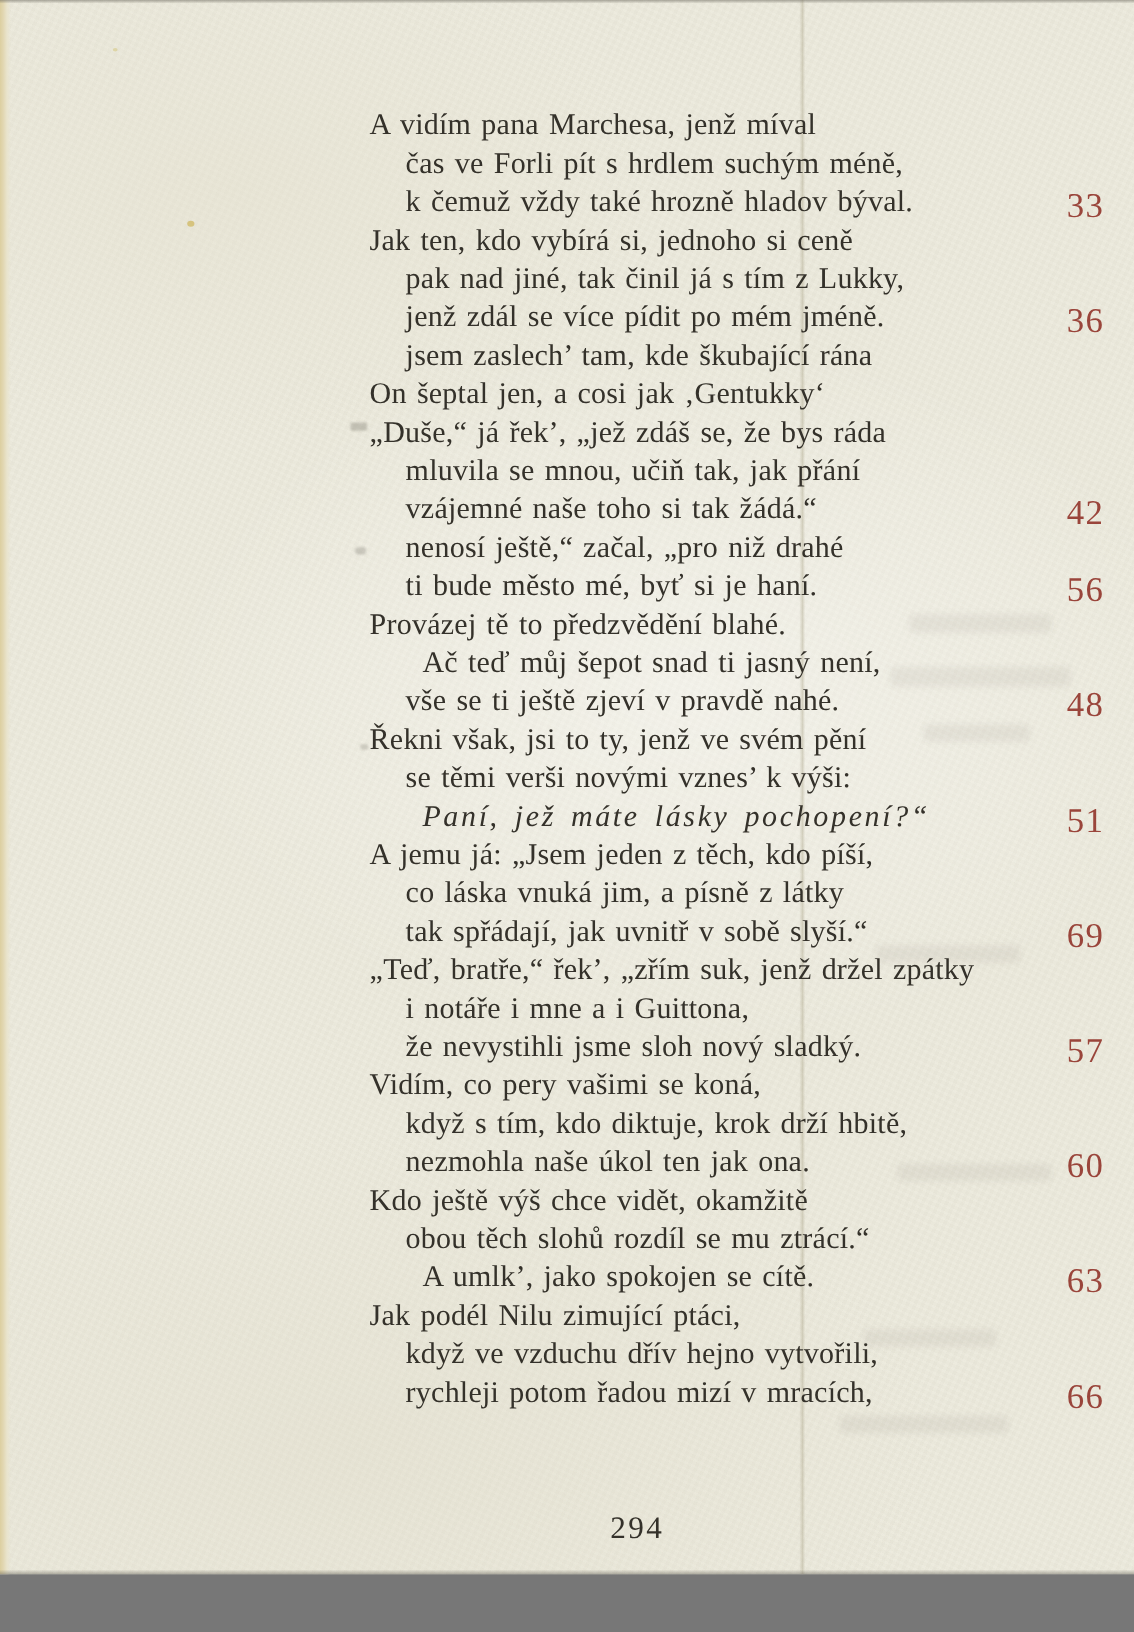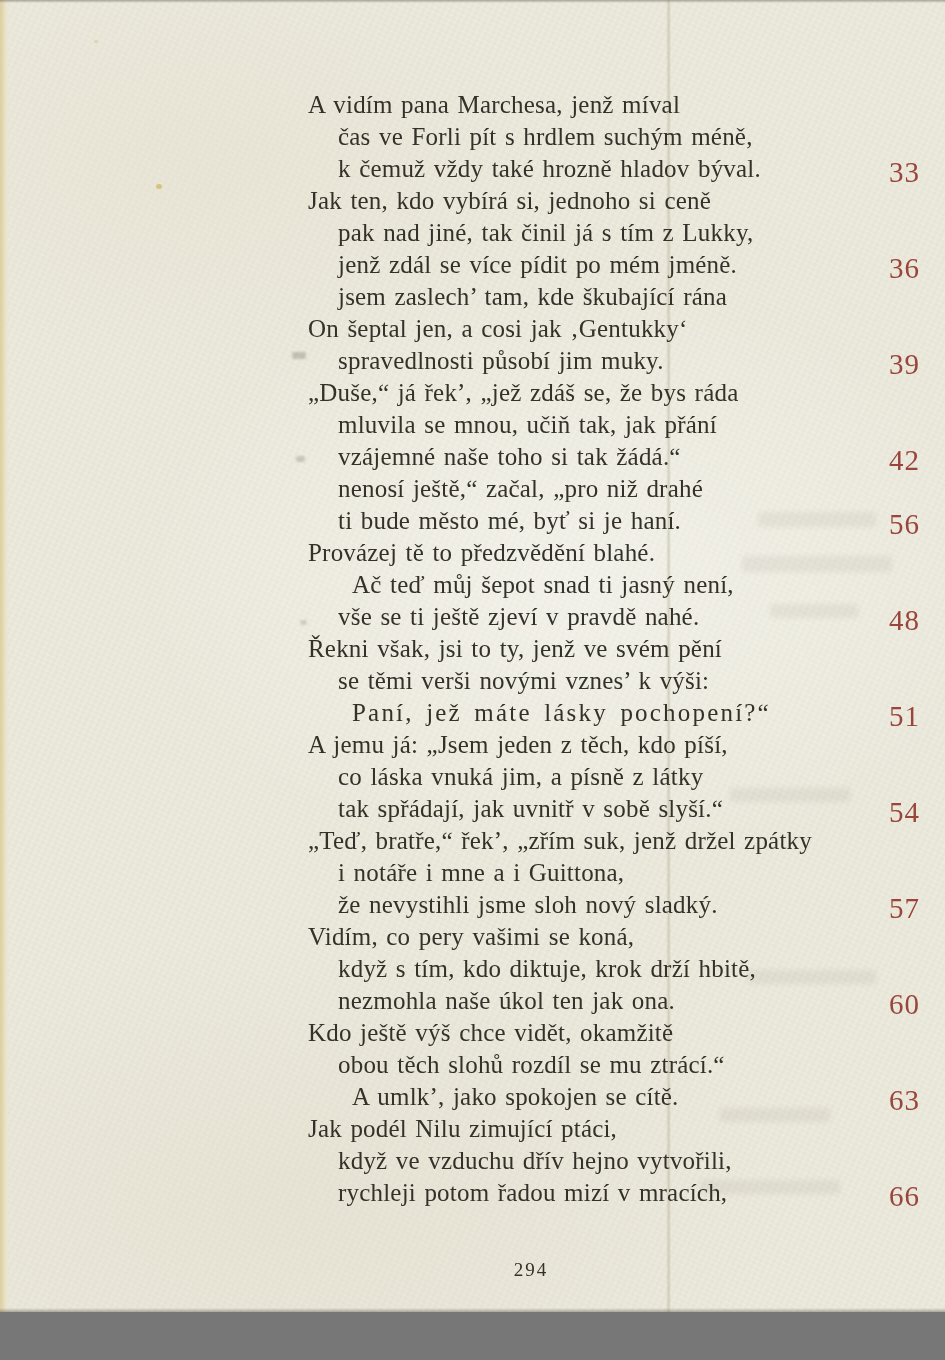--- a/index.html
+++ b/index.html
@@ -46,28 +46,28 @@
   .poem{
     position:absolute;left:308px;top:89px;width:612px;
     font-size:25px;line-height:32px;color:var(--ink,#34312a);
     word-spacing:2px;letter-spacing:0.2px;
     z-index:3;
   }
   .vline{position:relative;height:32px;white-space:nowrap;}
   .indent0 .vtext{margin-left:0;}
   .indent1 .vtext{margin-left:30px;}
   .indent2 .vtext{margin-left:44px;}
-  .it .vtext{letter-spacing:2.2px;word-spacing:4px;}
+  .it .vtext{font-style:italic;letter-spacing:2.2px;word-spacing:4px;}
   .lnum{
     position:absolute;right:0;top:3px;width:70px;text-align:right;
     font-size:29px;color:var(--rednum,#9a453b);letter-spacing:1px;
   }
   .folio{
     position:absolute;left:531px;top:1259px;transform:translateX(-50%);
-    font-size:19px;letter-spacing:2px;color:var(--ink,#34312a);z-index:3;
+    font-size:26px;letter-spacing:2px;color:var(--ink,#34312a);z-index:3;
   }
   
   .ghost{position:absolute;background:rgba(146,143,128,0.12);filter:blur(2.5px);border-radius:3px;z-index:2;}
   .g1{left:758px;top:512px;width:118px;height:15px;}
   .g2{left:742px;top:556px;width:150px;height:16px;}
   .g3{left:770px;top:604px;width:88px;height:14px;}
   .g4{left:730px;top:788px;width:120px;height:14px;}
   .g5{left:748px;top:970px;width:128px;height:14px;}
   .g6{left:720px;top:1108px;width:110px;height:14px;}
   .g7{left:700px;top:1180px;width:140px;height:14px;}
@@ -103,35 +103,34 @@
 
   <div class="poem">
       <div class="vline indent0"><span class="vtext">A vidím pana Marchesa, jenž míval</span></div>
       <div class="vline indent1"><span class="vtext">čas ve Forli pít s hrdlem suchým méně,</span></div>
       <div class="vline indent1"><span class="vtext">k čemuž vždy také hrozně hladov býval.</span><span class="lnum">33</span></div>
       <div class="vline indent0"><span class="vtext">Jak ten, kdo vybírá si, jednoho si ceně</span></div>
       <div class="vline indent1"><span class="vtext">pak nad jiné, tak činil já s tím z Lukky,</span></div>
       <div class="vline indent1"><span class="vtext">jenž zdál se více pídit po mém jméně.</span><span class="lnum">36</span></div>
       <div class="vline indent1"><span class="vtext">jsem zaslech’ tam, kde škubající rána</span></div>
       <div class="vline indent0"><span class="vtext">On šeptal jen, a cosi jak ‚Gentukky‘</span></div>
-      <div class="vline indent1"><span class="vtext">spravedlnosti působí jim muky.</span><span class="lnum">39</span></div>
       <div class="vline indent0"><span class="vtext">„Duše,“ já řek’, „jež zdáš se, že bys ráda</span></div>
       <div class="vline indent1"><span class="vtext">mluvila se mnou, učiň tak, jak přání</span></div>
       <div class="vline indent1"><span class="vtext">vzájemné naše toho si tak žádá.“</span><span class="lnum">42</span></div>
       <div class="vline indent1"><span class="vtext">nenosí ještě,“ začal, „pro niž drahé</span></div>
       <div class="vline indent1"><span class="vtext">ti bude město mé, byť si je haní.</span><span class="lnum">56</span></div>
       <div class="vline indent0"><span class="vtext">Provázej tě to předzvědění blahé.</span></div>
       <div class="vline indent2"><span class="vtext">Ač teď můj šepot snad ti jasný není,</span></div>
       <div class="vline indent1"><span class="vtext">vše se ti ještě zjeví v pravdě nahé.</span><span class="lnum">48</span></div>
       <div class="vline indent0"><span class="vtext">Řekni však, jsi to ty, jenž ve svém pění</span></div>
       <div class="vline indent1"><span class="vtext">se těmi verši novými vznes’ k výši:</span></div>
       <div class="vline indent2 it"><span class="vtext">Paní, jež máte lásky pochopení?“</span><span class="lnum">51</span></div>
       <div class="vline indent0"><span class="vtext">A jemu já: „Jsem jeden z těch, kdo píší,</span></div>
       <div class="vline indent1"><span class="vtext">co láska vnuká jim, a písně z látky</span></div>
-      <div class="vline indent1"><span class="vtext">tak spřádají, jak uvnitř v sobě slyší.“</span><span class="lnum">54</span></div>
+      <div class="vline indent1"><span class="vtext">tak spřádají, jak uvnitř v sobě slyší.“</span><span class="lnum">69</span></div>
       <div class="vline indent0"><span class="vtext">„Teď, bratře,“ řek’, „zřím suk, jenž držel zpátky</span></div>
       <div class="vline indent1"><span class="vtext">i notáře i mne a i Guittona,</span></div>
       <div class="vline indent1"><span class="vtext">že nevystihli jsme sloh nový sladký.</span><span class="lnum">57</span></div>
       <div class="vline indent0"><span class="vtext">Vidím, co pery vašimi se koná,</span></div>
       <div class="vline indent1"><span class="vtext">když s tím, kdo diktuje, krok drží hbitě,</span></div>
       <div class="vline indent1"><span class="vtext">nezmohla naše úkol ten jak ona.</span><span class="lnum">60</span></div>
       <div class="vline indent0"><span class="vtext">Kdo ještě výš chce vidět, okamžitě</span></div>
       <div class="vline indent1"><span class="vtext">obou těch slohů rozdíl se mu ztrácí.“</span></div>
       <div class="vline indent2"><span class="vtext">A umlk’, jako spokojen se cítě.</span><span class="lnum">63</span></div>
       <div class="vline indent0"><span class="vtext">Jak podél Nilu zimující ptáci,</span></div>

